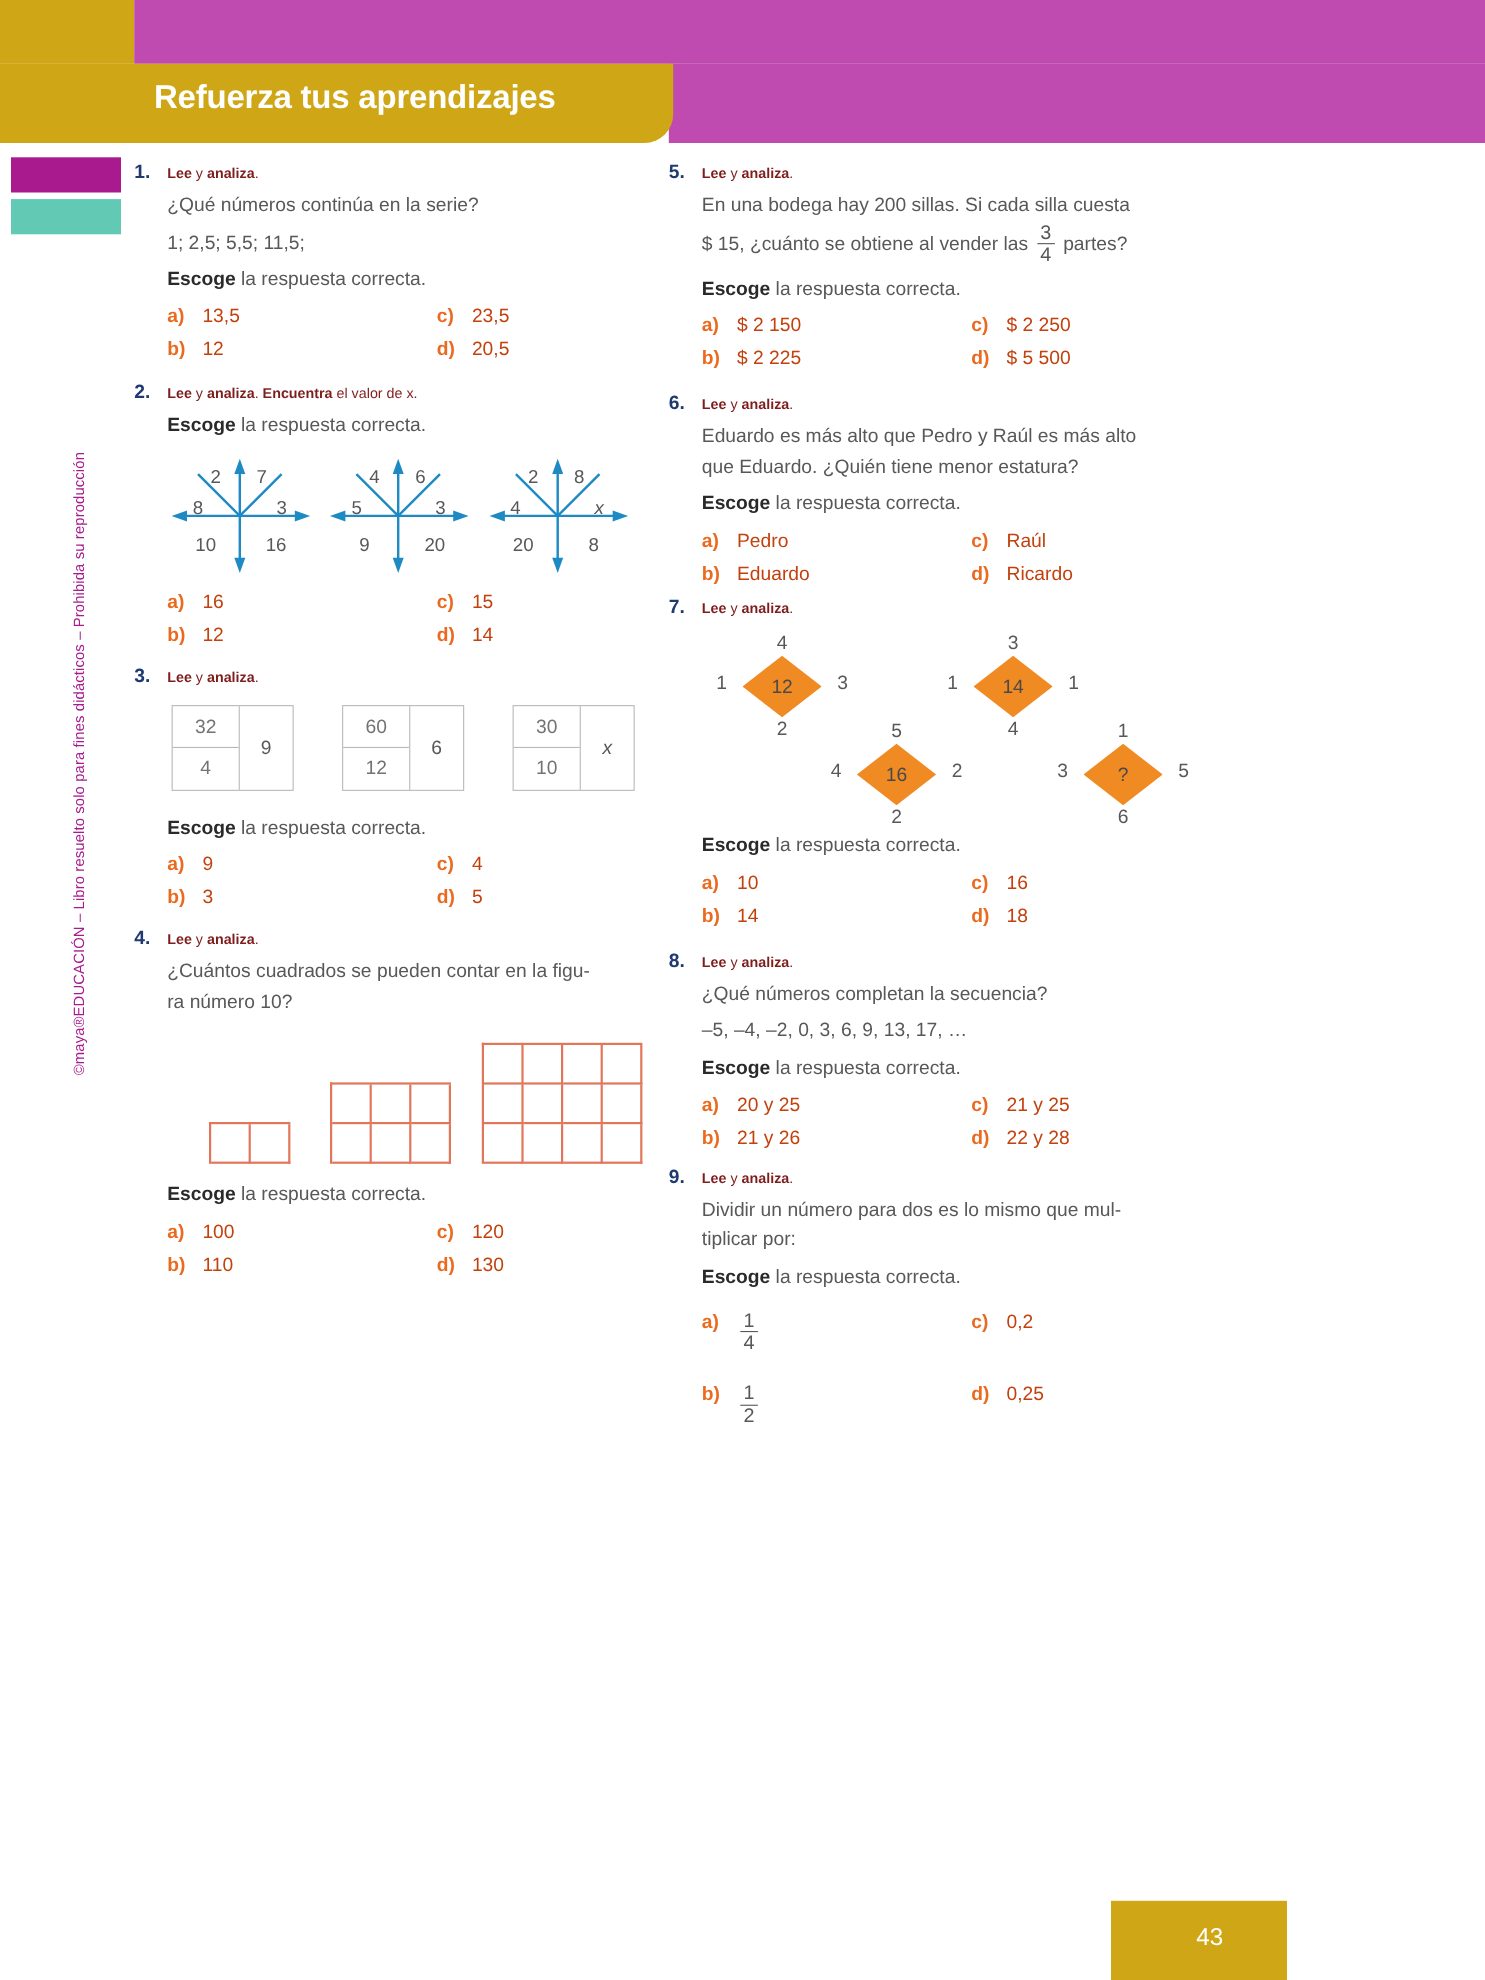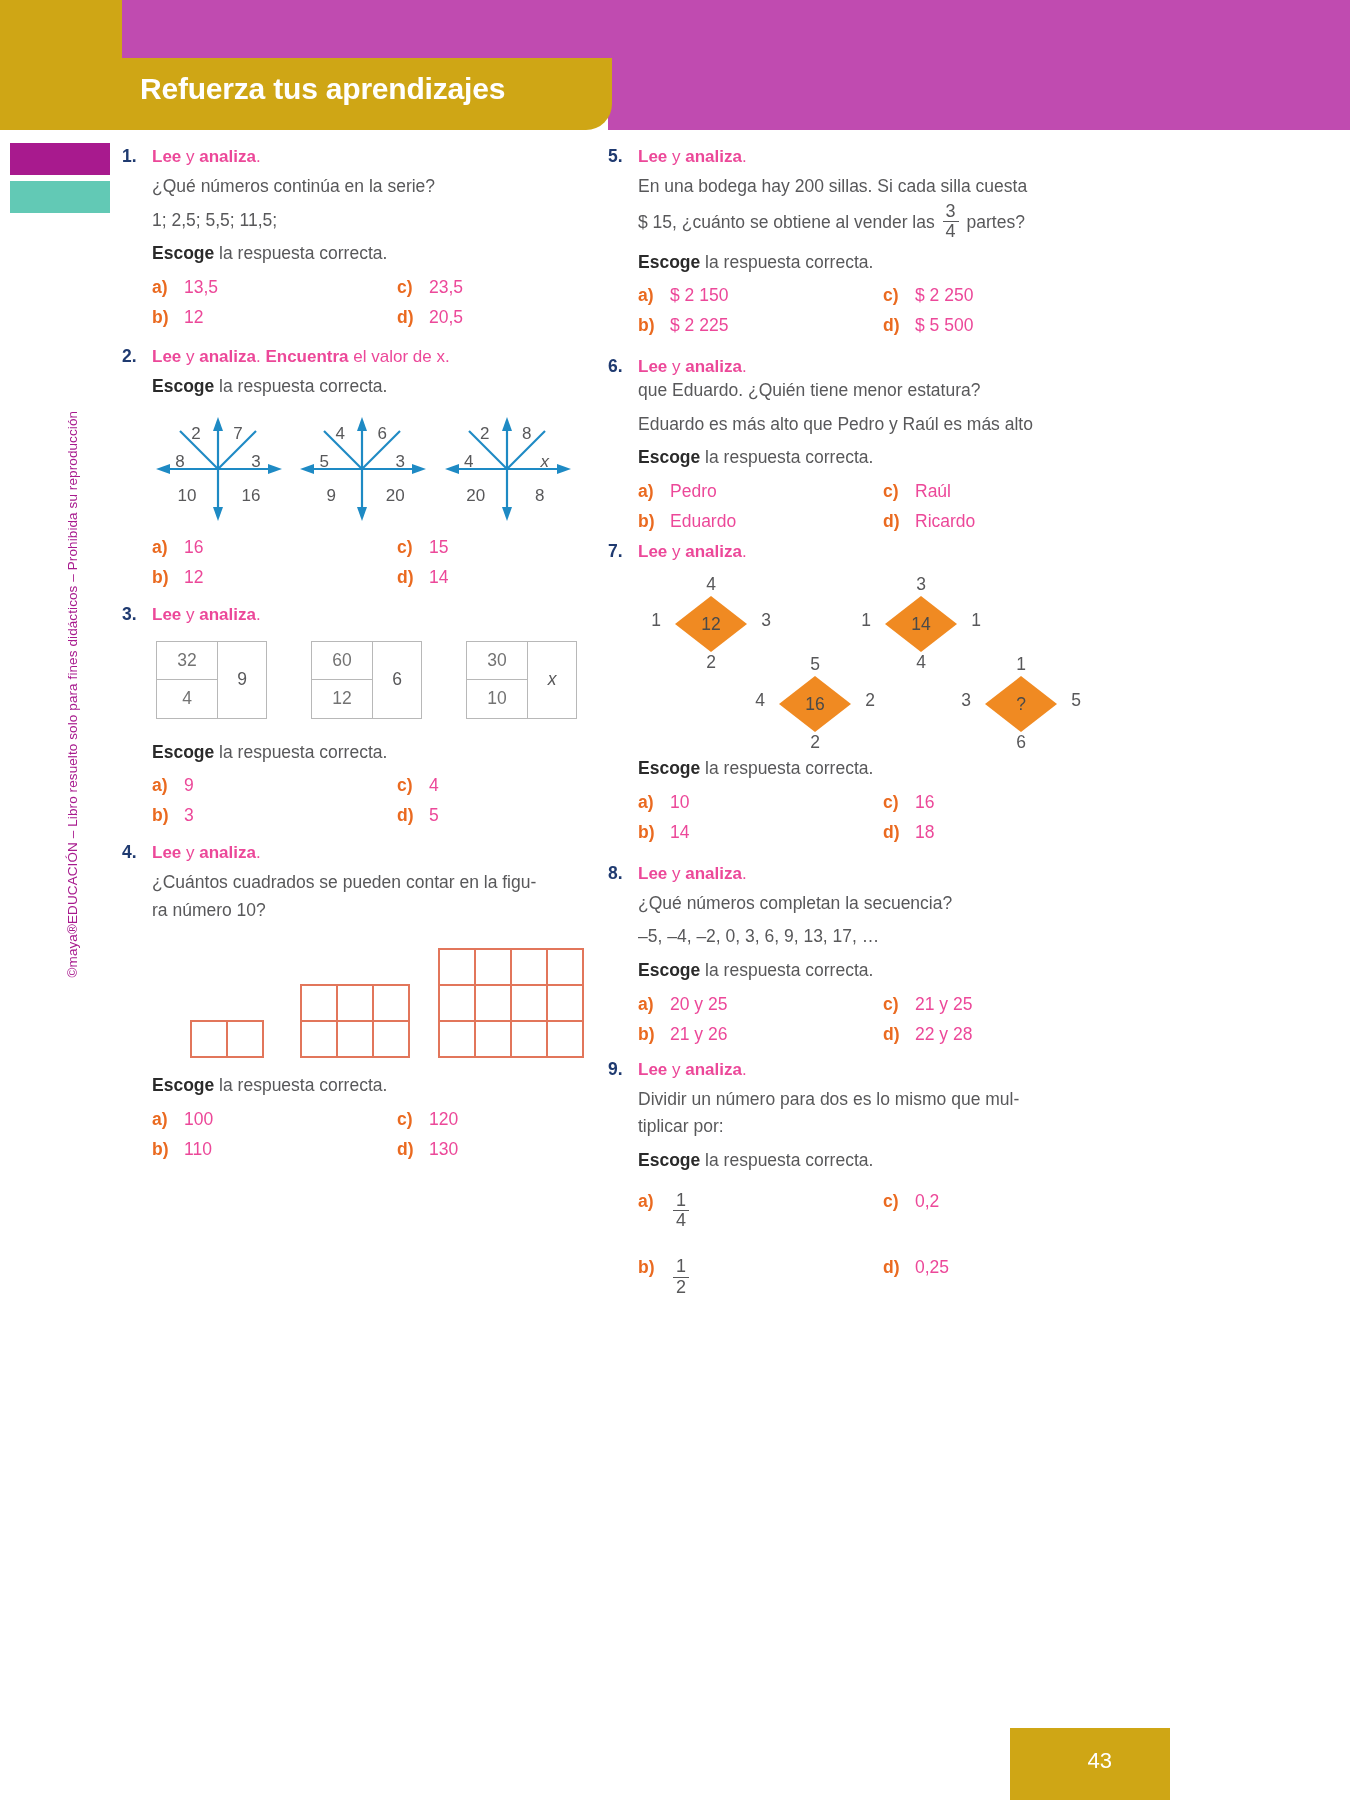--- a/index.html
+++ b/index.html
@@ -60,40 +60,40 @@
   .col-left  { left: 122px; }
   .col-right { left: 608px; }
 
   
   .ex { position: relative; margin-bottom: 4px; }
   .ex-head { display: flex; align-items: baseline; }
   .ex-num {
     width: 30px; flex: 0 0 30px;
     color: #1f3a70; font-weight: bold; font-size: 17.5px;
   }
-  .ex-title { font-size: 17px; color: #ec4899; }
+  .ex-title { font-size: 13px; color: #7f1d1d; }
   .ex-title b { font-weight: bold; }
   .ex-body { margin-left: 30px; }
   .ex-line {
     font-size: 17.5px; color: #58585a; line-height: 1.58;
     margin-top: 6px;
   }
   .ex-line b { color: #2a2a2a; font-weight: bold; }
 
   
   .opts { margin-top: 9px; }
   .opt-row { display: flex; margin-bottom: 9px; align-items: flex-start; }
   .opt { display: flex; align-items: baseline; }
   .opt-a { width: 245px; flex: 0 0 245px; }
   .opt-b { flex: 1; }
   .opt-key {
     color: #ea6a20; font-weight: bold; font-size: 17.5px;
     width: 32px; flex: 0 0 32px;
   }
-  .opt-val { color: #ec4899; font-size: 17.5px; }
+  .opt-val { color: #c2410c; font-size: 17.5px; }
 
   
   .frac {
     display: inline-block; vertical-align: middle;
     text-align: center; line-height: 1.08;
     font-size: 16px; color: #58585a;
     position: relative; top: -1px; margin: 0 3px;
   }
   .frac .num { display: block; padding: 0 3px; }
   .frac .den { display: block; padding: 0 3px; border-top: 1.3px solid #58585a; }
@@ -495,22 +495,22 @@
         </div>
       </div>
     </div>
 
     <div class="ex" style="margin-top:20px">
       <div class="ex-head">
         <span class="ex-num">6.</span>
         <span class="ex-title"><b>Lee</b><span> y </span><b>analiza</b><span>.</span></span>
       </div>
       <div class="ex-body">
+        <div class="ex-line">Eduardo es más alto que Pedro y Raúl es más alto</div>
         <div class="ex-line" style="margin-top:0">que Eduardo. ¿Quién tiene menor estatura?</div>
-        <div class="ex-line">Eduardo es más alto que Pedro y Raúl es más alto</div>
         <div class="ex-line"><b>Escoge</b><span> la respuesta correcta.</span></div>
         <div class="opts">
           <div class="opt-row">
             <span class="opt opt-a">
                 <span class="opt-key">a)</span>
                 <span class="opt-val">Pedro</span>
               </span>
             <span class="opt opt-b">
                 <span class="opt-key">c)</span>
                 <span class="opt-val">Raúl</span>

